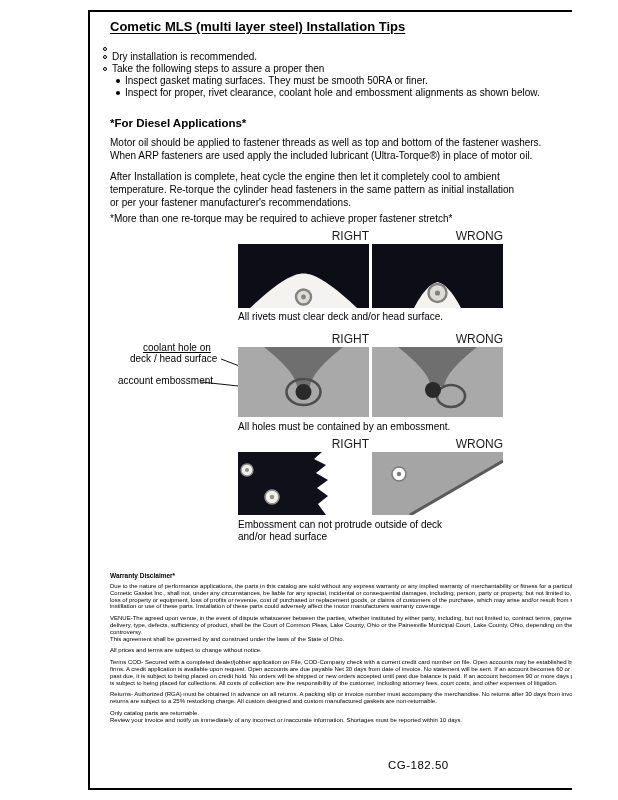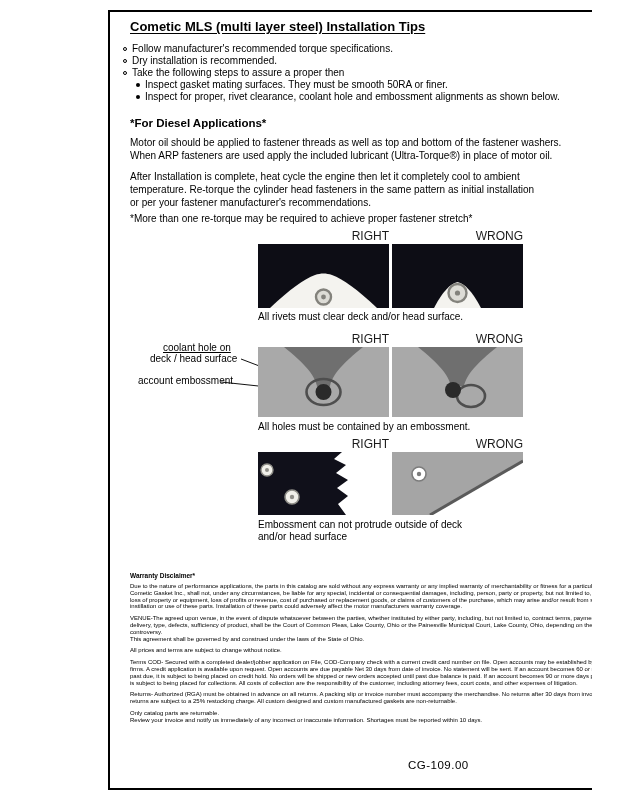--- a/index.html
+++ b/index.html
@@ -1,18 +1,18 @@
 <!DOCTYPE html>
 <html><head>
 <meta charset="utf-8">
 <style>
   * { margin:0; padding:0; box-sizing:border-box; }
   html,body { background:#ffffff; }
   body { font-family:"Liberation Sans", sans-serif; color:#000; }
-  .page { position:relative; width:572px; height:800px; background:#fff; overflow:hidden;margin-left:20px; }
+  .page { position:relative; width:572px; height:800px; background:#fff; overflow:hidden; }
   .frame { position:absolute; left:88px; top:10px; width:527px; height:780px; border:2px solid #000; }
   .title { position:absolute; left:110px; top:19px; font-size:13px; font-weight:bold; text-decoration:underline; text-underline-offset:2px; }
   .bullets { position:absolute; left:103px; top:43px; font-size:10px; }
   .b-row { display:flex; align-items:flex-start; line-height:12px; }
   .b-row.sub { padding-left:13px; }
   .marker-circle { width:4px; height:4px; border:1px solid #000; border-radius:50%; margin:4px 5px 0 0; flex:none; }
   .marker-dot { width:4px; height:4px; background:#000; border-radius:50%; margin:4px 5px 0 0; flex:none; }
   .diesel-heading { position:absolute; left:110px; top:117px; font-size:11.5px; font-weight:bold; }
   .para { position:absolute; left:110px; width:480px; font-size:10px; line-height:13px; white-space:pre-line; }
   .p1 { top:136px; } .p2 { top:170px; } .p3 { top:212px; }
@@ -30,21 +30,20 @@
 <body>
 
 <div class="page">
   <div class="frame"></div>
 
   <h1 class="title">Cometic MLS (multi layer steel) Installation Tips</h1>
 
   <div class="bullets">
     <div class="b-row">
       <span class="marker-circle"></span>
-      <span>Follow manufacturer's recommended torque specifications.</span>
     </div>
     <div class="b-row">
       <span class="marker-circle"></span>
       <span>Dry installation is recommended.</span>
     </div>
     <div class="b-row">
       <span class="marker-circle"></span>
       <span>Take the following steps to assure a proper then</span>
     </div>
     <div class="b-row sub">
@@ -129,14 +128,14 @@
     <p class="w-p">Due to the nature of performance applications, the parts in this catalog are sold without any express warranty or any implied warranty of merchantability or fitness for a particular purpose.  Cometic Gasket Inc., shall not, under any circumstances, be liable for any special, incidental or consequential damages, including, person, party or property, but not limited to, damage, or loss of property or equipment, loss of profits or revenue, cost of purchased or replacement goods, or claims of customers of the purchase, which may arise and/or result from sale, instillation or use of these parts.  Installation of these parts could adversely affect the motor manufacturers warranty coverage.</p>
     <p class="w-p">VENUE-The agreed upon venue, in the event of dispute whatsoever between the parties, whether instituted by either party, including, but not limited to, contract terms, payment terms, delivery, type, defects, sufficiency of product, shall be the Court of Common Pleas, Lake County, Ohio or the Painesville Municipal Court, Lake County, Ohio, depending on the amount in controversy.
 This agreement shall be governed by and construed under the laws of the State of Ohio.</p>
     <p class="w-p">All prices and terms are subject to change without notice.</p>
     <p class="w-p">Terms COD- Secured with a completed dealer/jobber application on File, COD-Company check with a current credit card number on file.  Open accounts may be established by well rated firms.  A credit application is available upon request.  Open accounts are due payable Net 30 days from date of invoice.  No statement will be sent.  If an account becomes 60 or more days past due, it is subject to being placed on credit hold.  No orders will be shipped or new orders accepted until past due balance is paid.  If an account becomes 90 or more days past due, it is subject to being placed for collections.  All costs of collection are the responsibility of the customer, including attorney fees, court costs, and other expenses of litigation.</p>
     <p class="w-p">Returns- Authorized (RGA) must be obtained in advance on all returns.  A packing slip or invoice number must accompany the merchandise.  No returns after 30 days from invoice date.  All returns are subject to a 25% restocking charge.  All custom designed and custom manufactured gaskets are non-returnable.</p>
     <p class="w-p">Only catalog parts are returnable.
 Review your invoice and notify us immediately of any incorrect or inaccurate information.  Shortages must be reported within 10 days.</p>
   </div>
 
-  <div class="footer-code">CG-109.00</div>
+  <div class="footer-code">CG-182.50</div>
 </div>
 
 </body></html>

